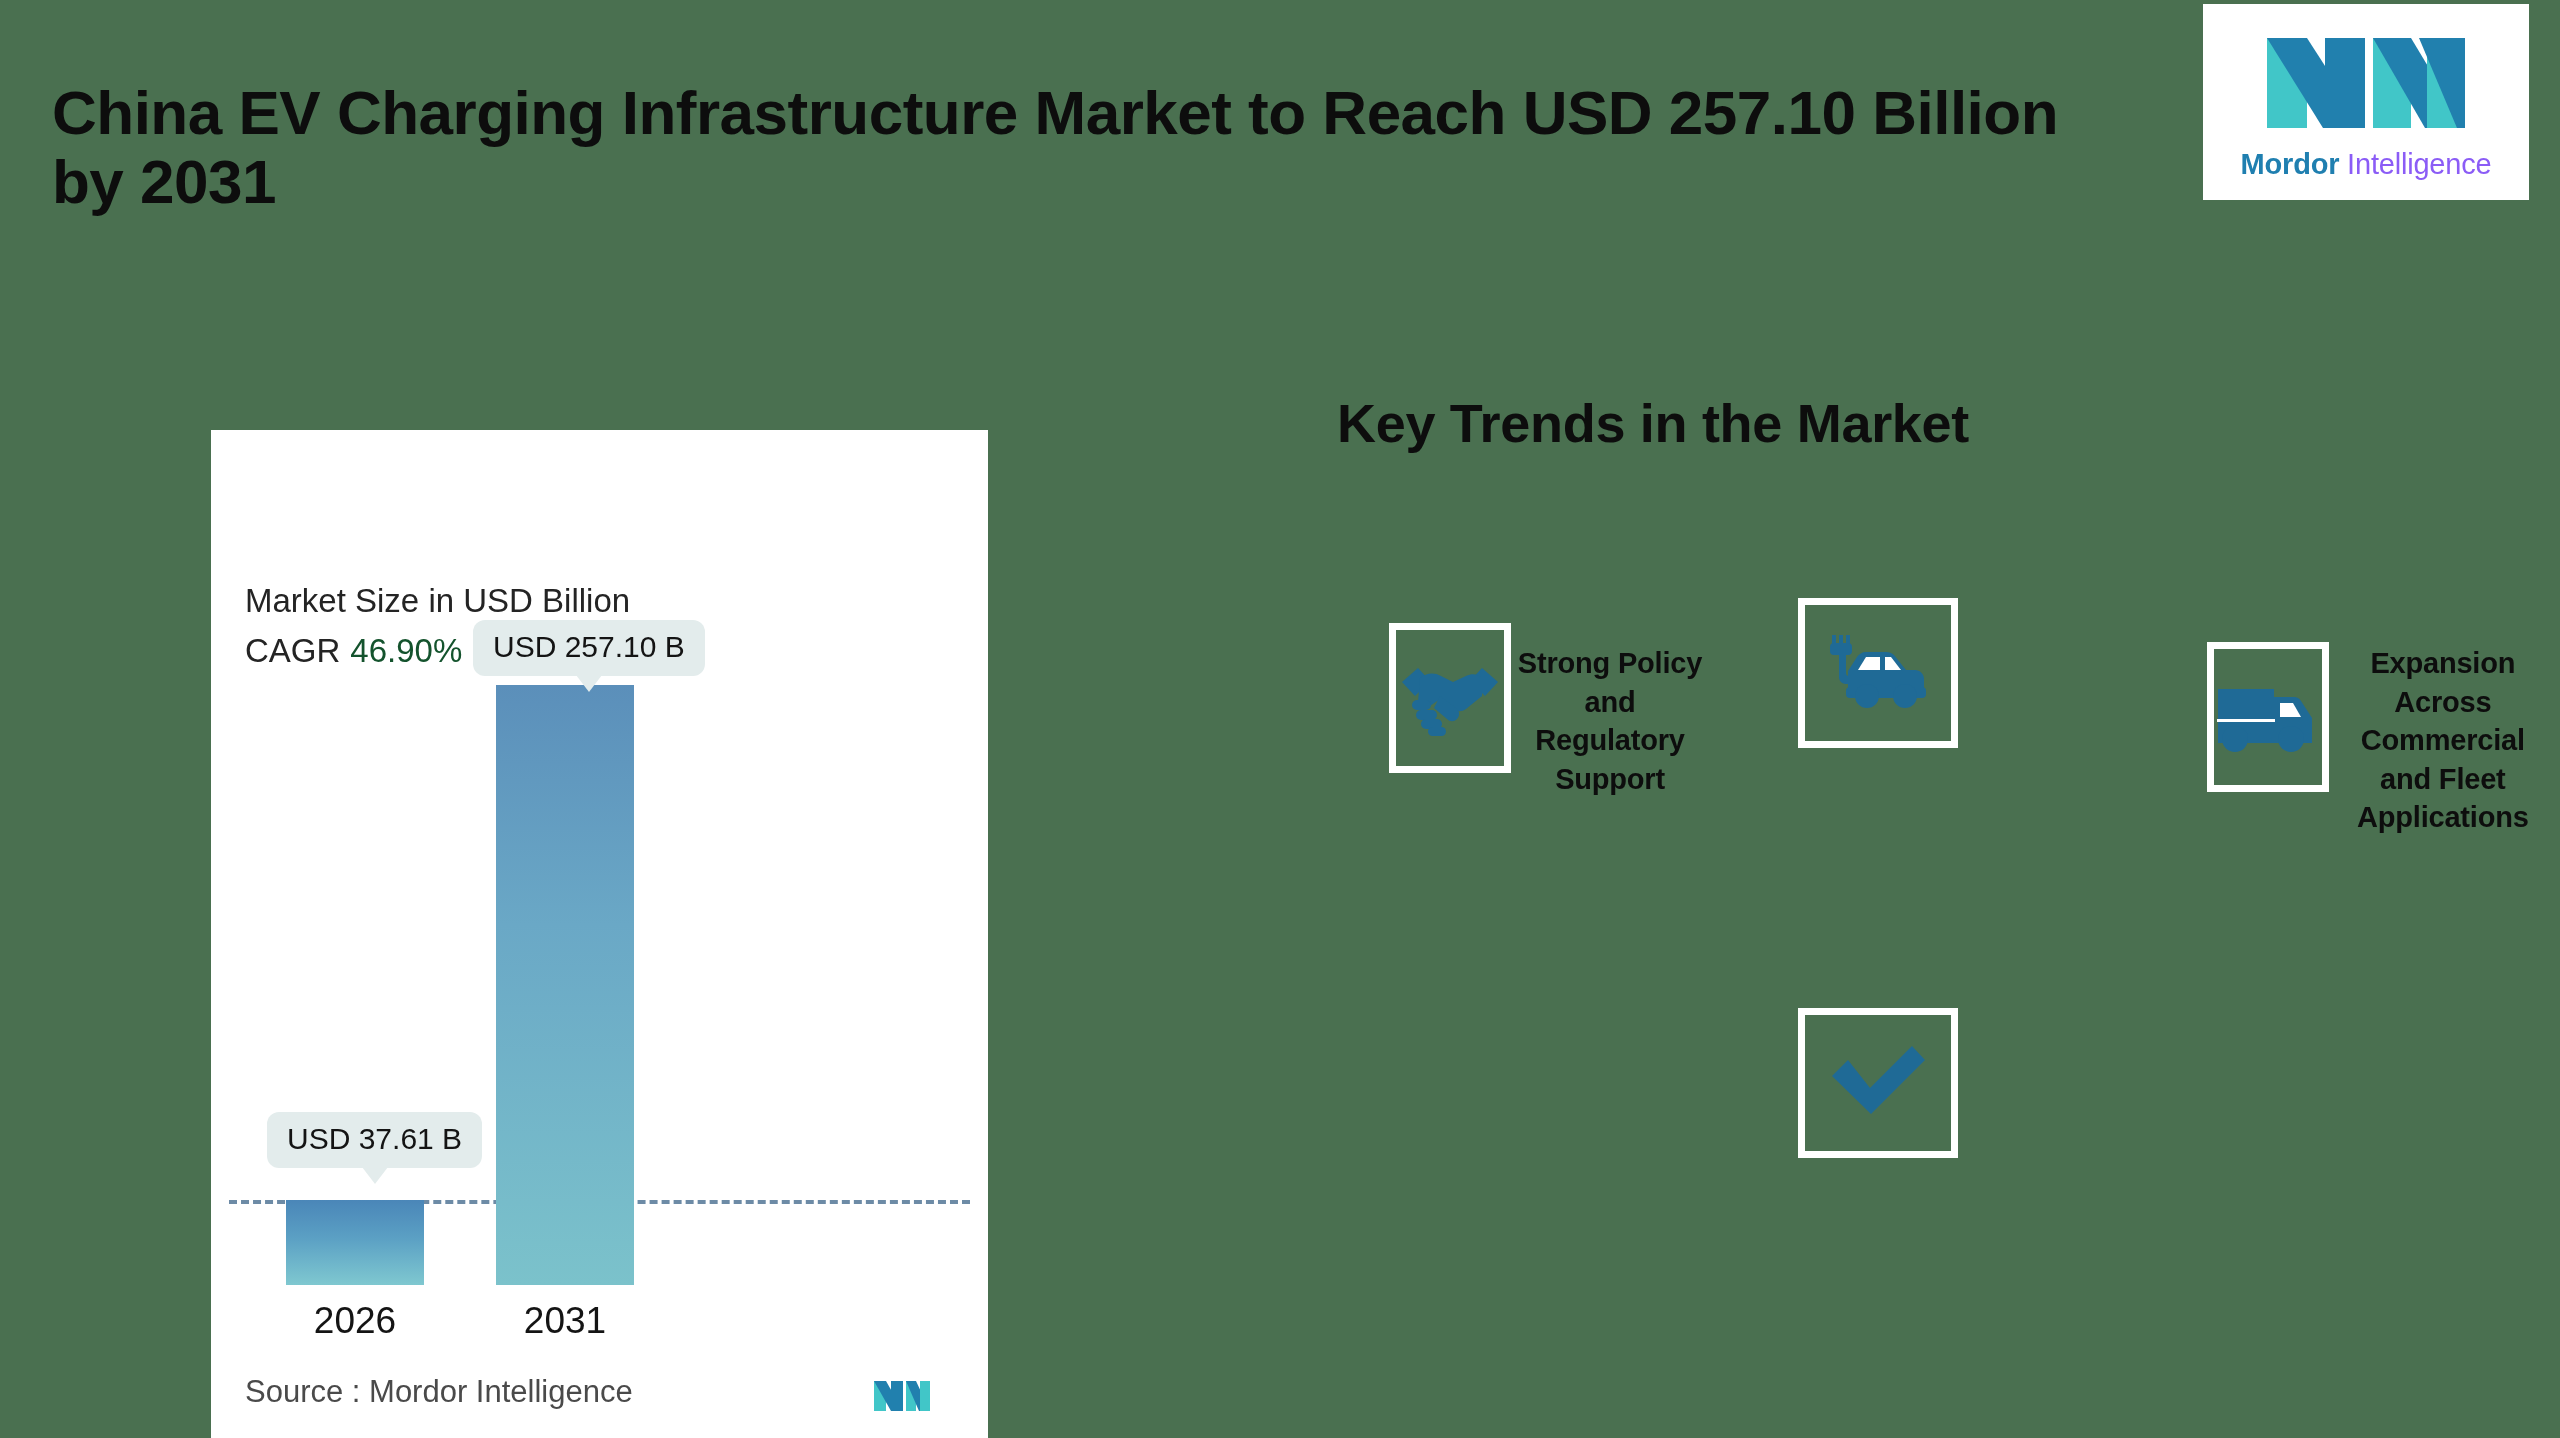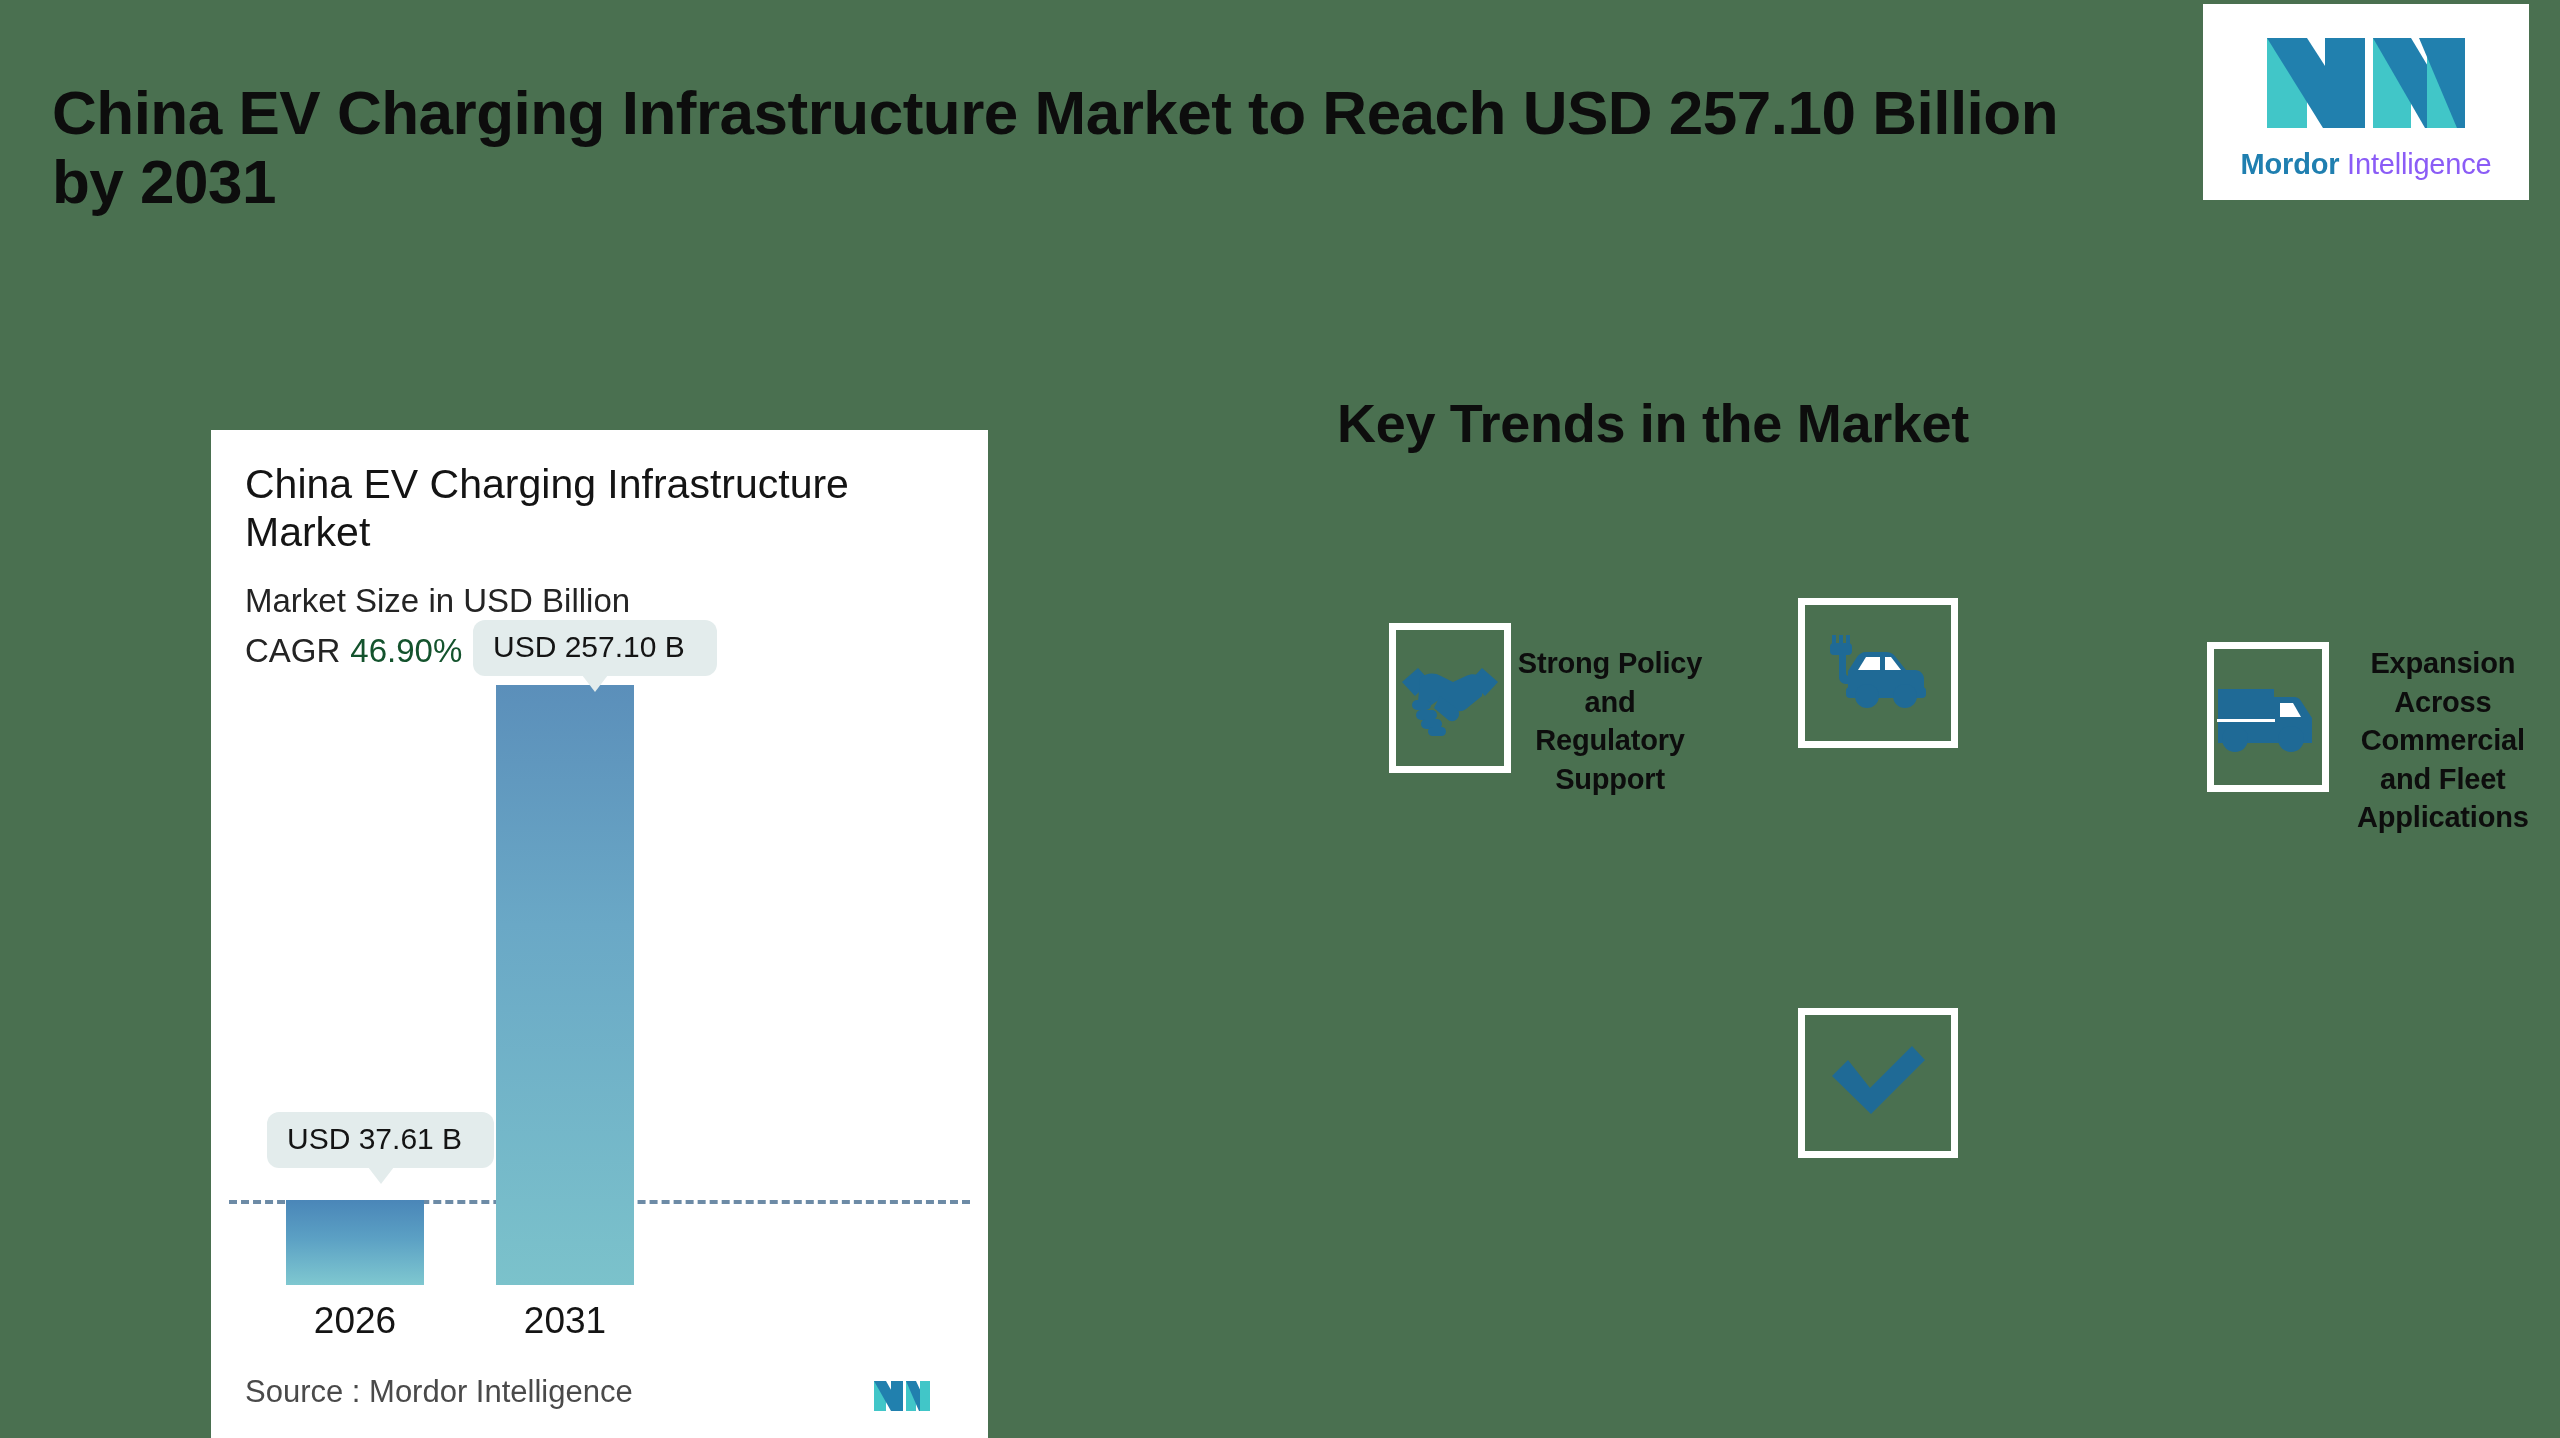--- a/index.html
+++ b/index.html
@@ -129,21 +129,21 @@
     font-size: 37px;
     color: #141414;
   }
   #xlabel-2026 { left: 75px; }
   #xlabel-2031 { left: 285px; }
 
   .tooltip {
     position: absolute;
     background: #e3ecec;
     border-radius: 12px;
-    padding: 10px 32px 12px 20px;
+    padding: 10px 20px 12px 20px;
     font-size: 30px;
     color: #141414;
     white-space: nowrap;
   }
   .tooltip::after {
     content: "";
     position: absolute;
     left: 50%;
     bottom: -16px;
     margin-left: -13px;
@@ -224,21 +224,20 @@
     <polygon points="112,14 150,14 150,104 112,104" fill="#41c6c8"></polygon>
     <polygon points="112,14 150,14 204,104 164,104" fill="#2180ae"></polygon>
     <polygon points="166,14 204,14 204,104 166,104" fill="#41c6c8"></polygon>
     <polygon points="158,14 204,14 204,104 196,104" fill="#2180ae"></polygon>
   </svg>
   <div id="logo-wordmark"><span class="b">Mordor</span><span class="l"> Intelligence</span></div>
 </div>
 
 <div id="chart-card">
 
-  <div id="chart-title">China EV Charging Infrastructure Market</div>
   <div id="chart-subtitle">Market Size in USD Billion</div>
   <div id="cagr-row"><span>CAGR</span><span id="cagr-value">46.90%</span></div>
 
   <div id="plot">
     <div class="baseline"></div>
 
     <div class="bar" id="bar-2026"></div>
     <div class="bar" id="bar-2031"></div>
 
     <div class="tooltip" id="tooltip-2026">USD 37.61 B</div>

